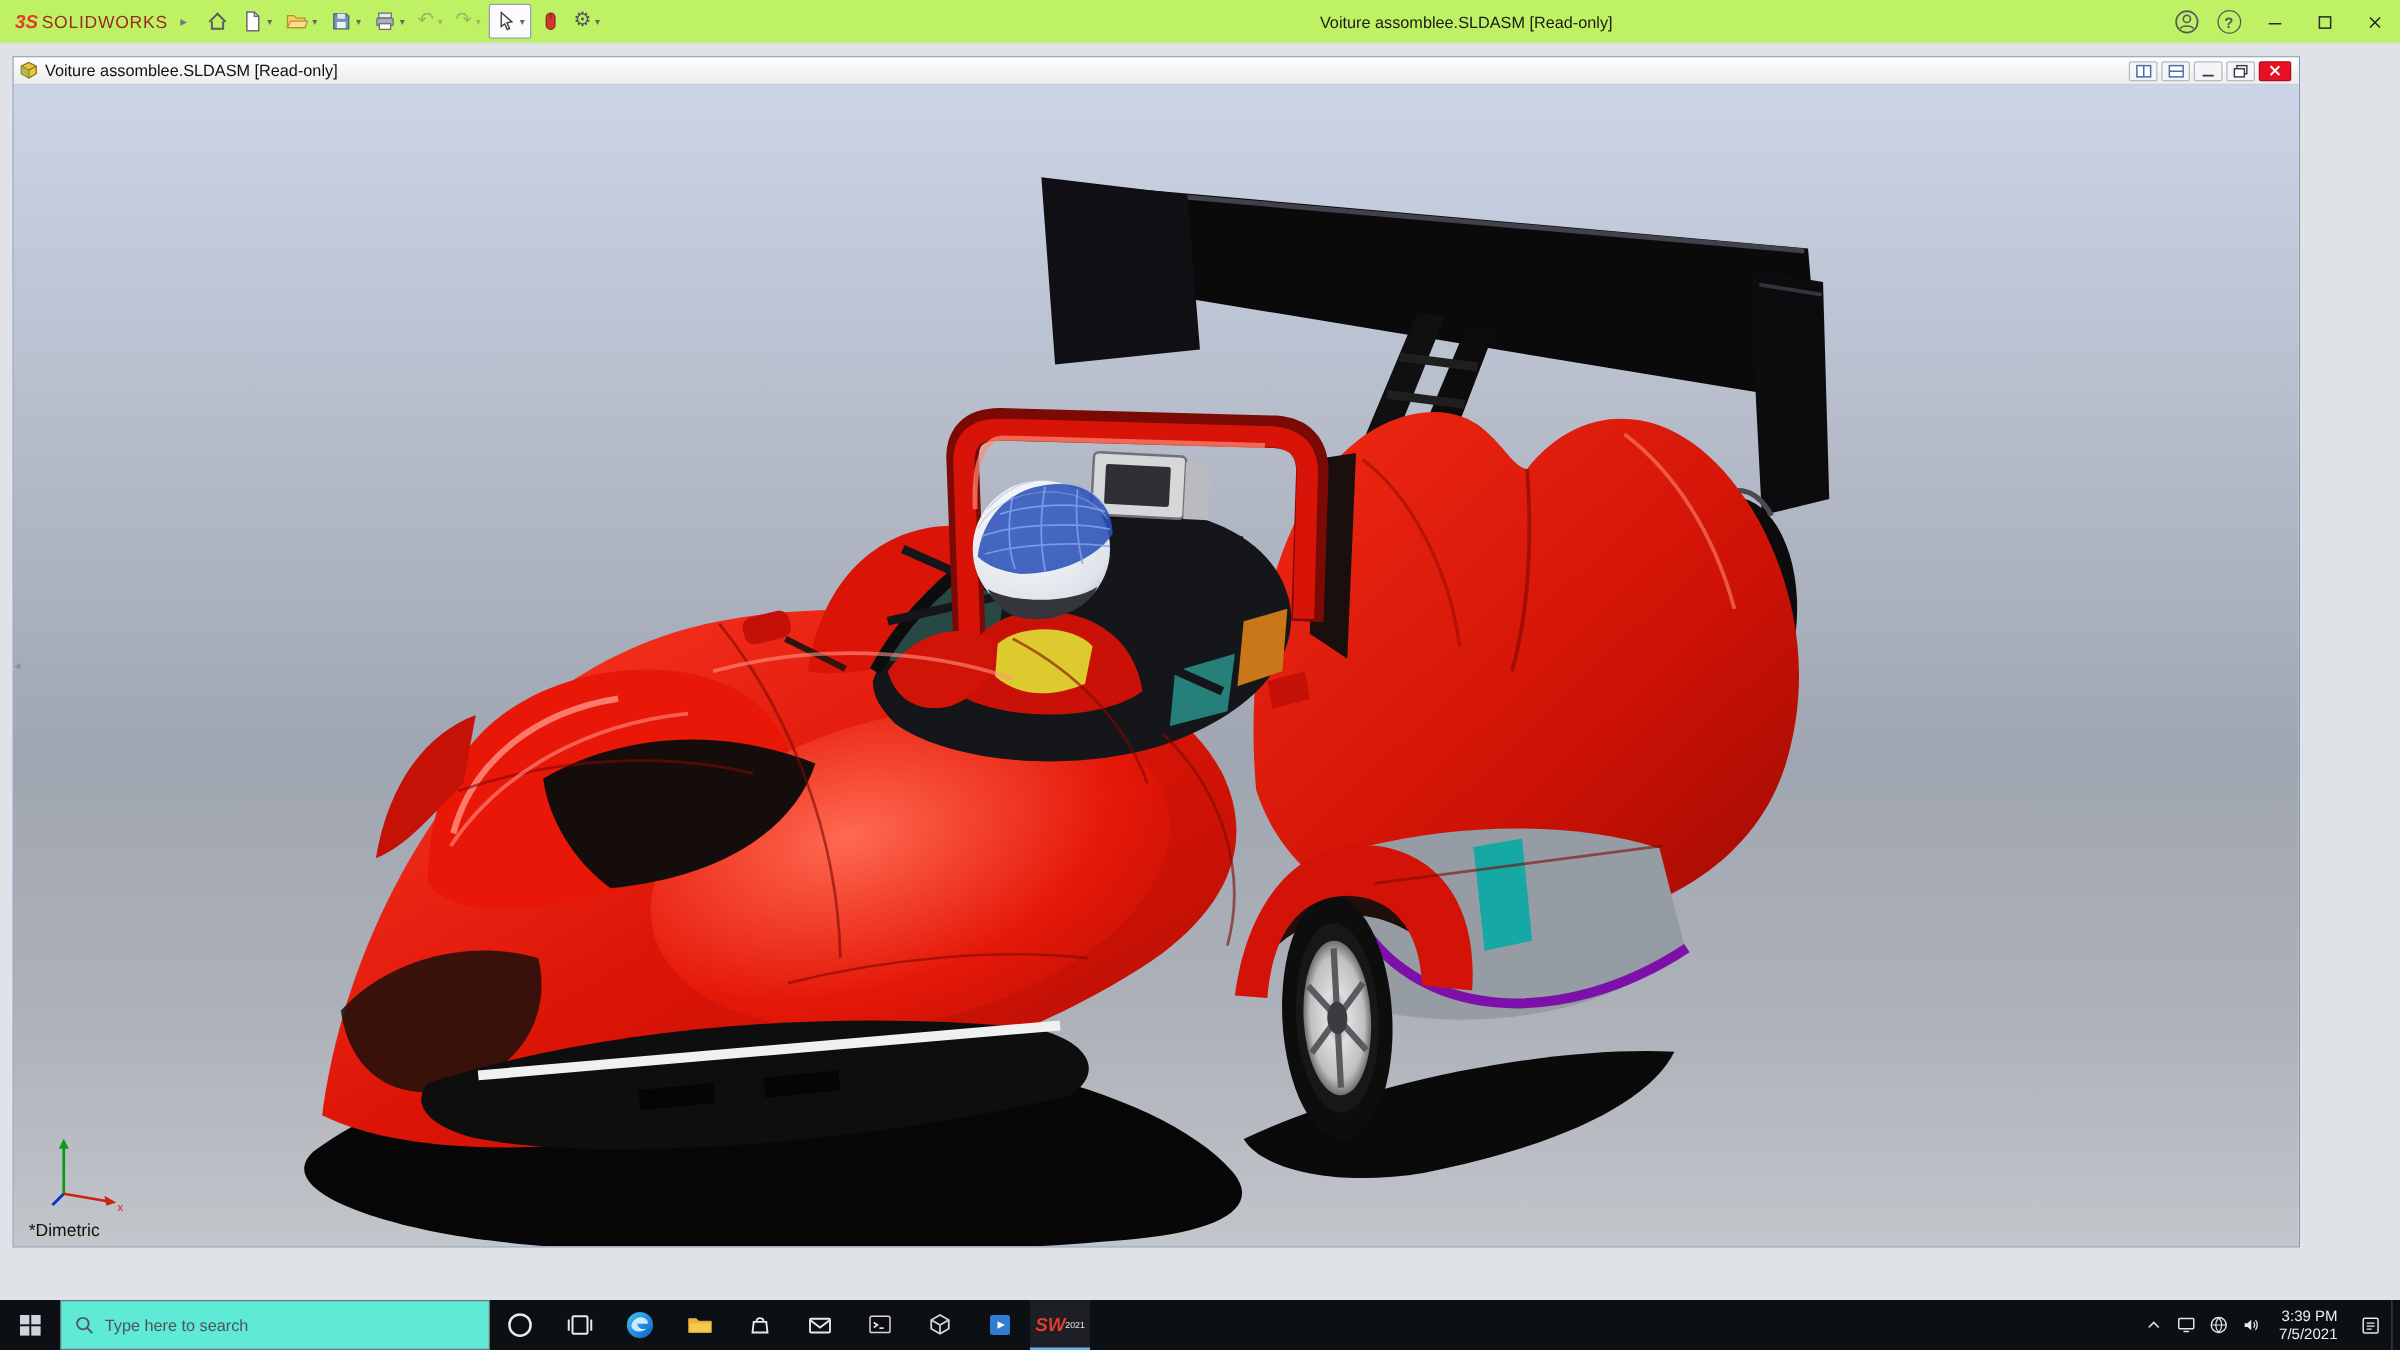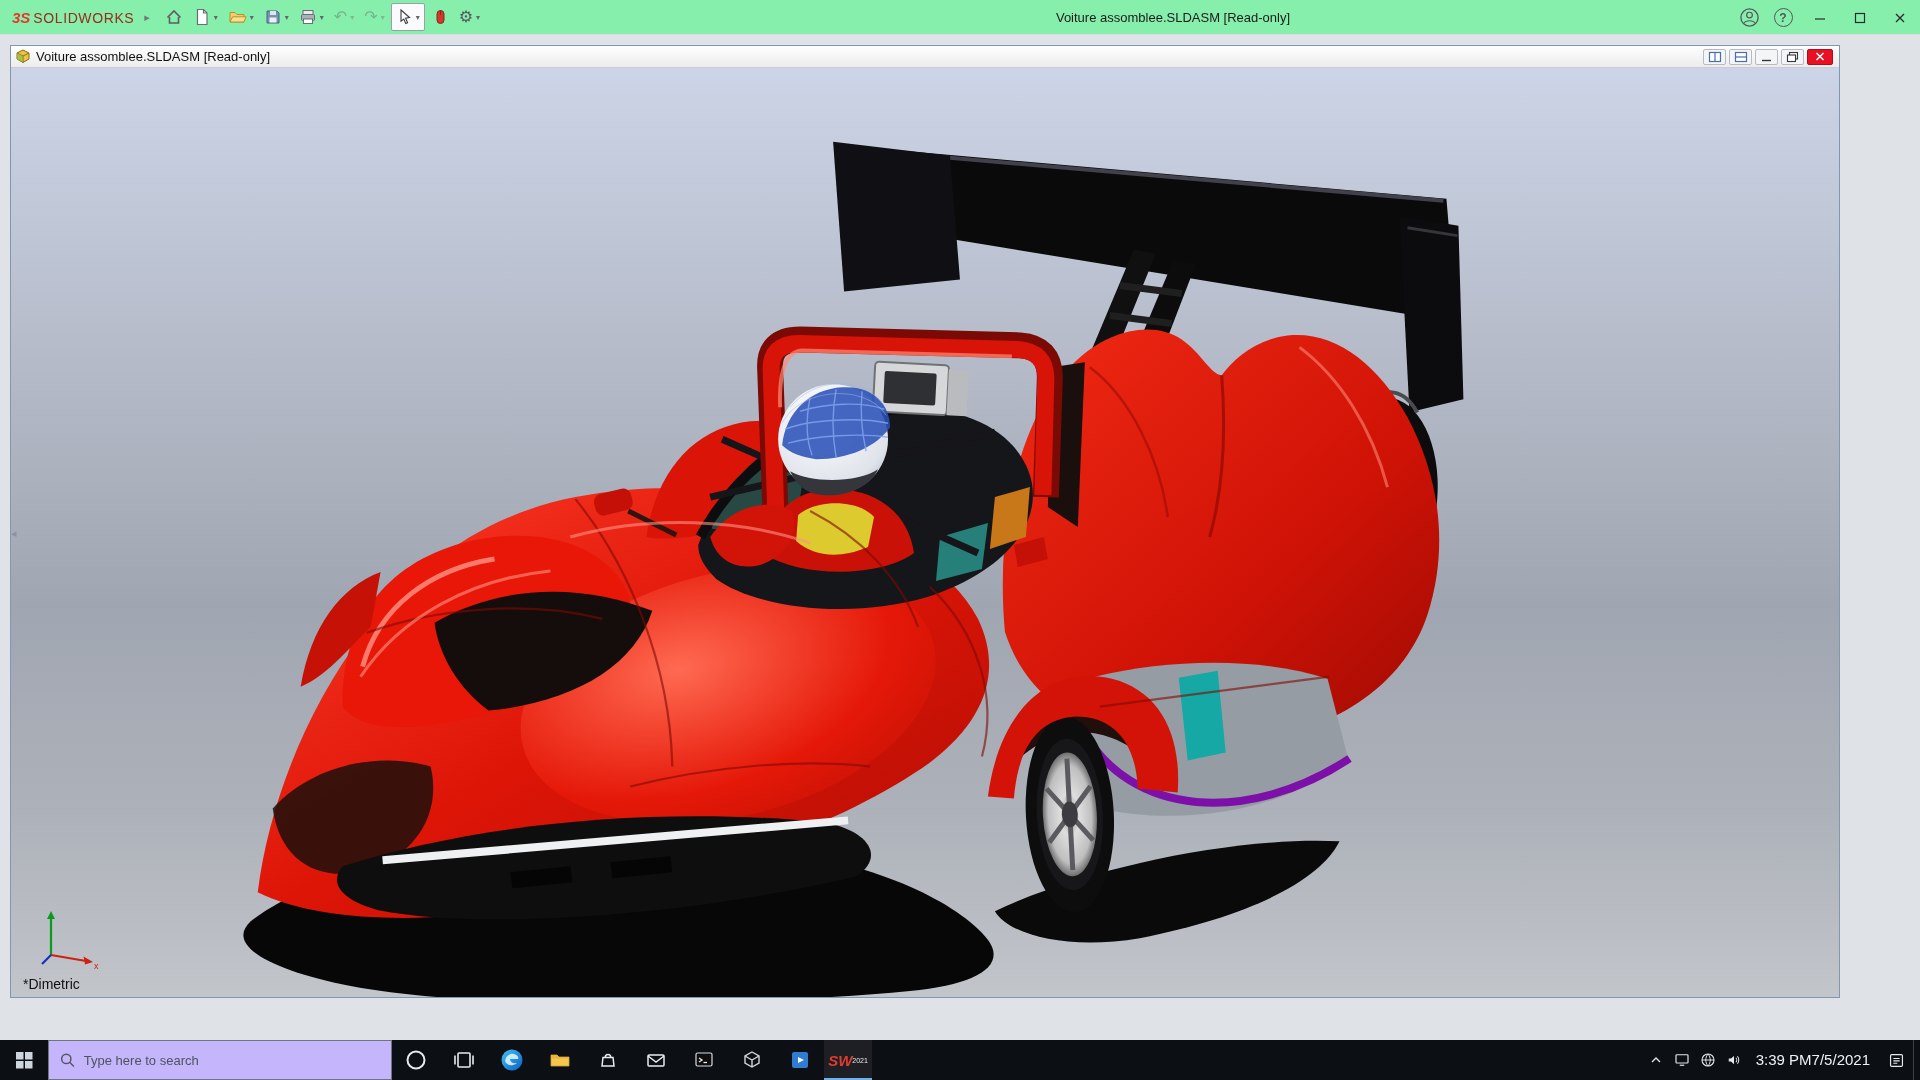--- a/index.html
+++ b/index.html
@@ -1,20 +1,20 @@
 <!DOCTYPE html>
 <html><head>
 <meta charset="utf-8">
 <style>
   *{margin:0;padding:0;box-sizing:border-box}
   html,body{width:1920px;height:1080px;overflow:hidden}
   body{font-family:"Liberation Sans","DejaVu Sans",sans-serif;position:relative;background:#dfe2e6}
 
   
-  .titlebar{position:absolute;top:0;left:0;width:100%;height:35px;background:#86efac;border-bottom:1px solid #dcdcde;display:flex;align-items:center;z-index:10}
+  .titlebar{position:absolute;top:0;left:0;width:100%;height:35px;background:#bef264;border-bottom:1px solid #dcdcde;display:flex;align-items:center;z-index:10}
   .brand{display:flex;align-items:baseline;padding:0 6px 0 12px}
   .brand-mark{color:#e4392b;font-weight:bold;font-style:italic;font-size:15px;margin-right:3px}
   .brand-name{color:#9a2c1e;font-weight:normal;font-size:14px;letter-spacing:.6px}
   .expand-arrow{color:#777;font-size:11px;margin:0 10px 0 4px}
   .tb-btn{height:28px;display:flex;align-items:center;padding:0 4px;margin:0 1px;border-radius:2px}
   .tb-btn .caret{font-size:8px;color:#666;margin-left:3px}
   .tb-btn.disabled{opacity:.38}
   .tb-btn.active{border:1px solid #9aa0a8;background:#fbfbfd}
   .glyph-icon{font-size:16px;color:#55585c;line-height:1}
   .app-title{position:absolute;left:1173px;transform:translateX(-50%);font-size:13px;color:#1a1a1a;white-space:nowrap}
@@ -35,30 +35,30 @@
   .viewport{position:absolute;left:0;top:22px;right:0;bottom:0;overflow:hidden;
     background:linear-gradient(180deg,#ccd4e7 0%,#b4bac7 32%,#a0a6b1 58%,#adb1b9 80%,#c2c5ca 100%)}
   .car-svg{position:absolute;inset:0;width:100%;height:100%;display:block}
   .view-label{position:absolute;left:12px;bottom:5px;font-size:14px;color:#101010}
   .triad{position:absolute;left:26px;bottom:28px}
   .panel-arrow{position:absolute;left:0;top:460px;color:#8a93a3;font-size:11px;line-height:1;cursor:pointer}
 
   
   .taskbar{position:absolute;left:0;bottom:0;width:100%;height:40px;background:#0c0f14;display:flex;align-items:stretch;z-index:30}
   .task-item{width:48px;display:flex;align-items:center;justify-content:center;flex:0 0 auto}
-  .search-box{width:344px;flex:0 0 auto;background:#c4b5fd;border:1px solid #70757c;display:flex;align-items:center;gap:9px;padding:0 11px}
+  .search-box{width:344px;flex:0 0 auto;background:#5eead4;border:1px solid #70757c;display:flex;align-items:center;gap:9px;padding:0 11px}
   .search-box input{border:none;outline:none;font-size:13px;width:100%;color:#333;background:transparent;font-family:"Liberation Sans",sans-serif}
   .search-box input::placeholder{color:#4e545b;opacity:1}
   .sw-badge{position:relative;display:flex;flex-direction:row;align-items:center;justify-content:center;line-height:1}
   .sw-mark{color:#e23c2e;font-weight:bold;font-style:italic;font-size:15px}
   .sw-year{font-size:7px;color:#e8e8e8;margin-top:1px}
   .task-item.running{background:rgba(255,255,255,.07);box-shadow:inset 0 -2px 0 #6cb2e8}
   .tray{margin-left:auto;display:flex;align-items:center;flex:0 0 auto}
   .tray-item{width:26px;height:40px;display:flex;align-items:center;justify-content:center}
-  .clock{display:flex;flex-direction:row;align-items:flex-end;justify-content:center;font-size:15px;color:#eef1f4;line-height:14px;padding:0 9px}
+  .clock{display:flex;flex-direction:column;align-items:flex-end;justify-content:center;font-size:12px;color:#eef1f4;line-height:14px;padding:0 9px}
   .show-desktop{width:7px;height:40px;border-left:1px solid #3c424a}
 </style>
 </head>
 <body>
 
 <header class="titlebar">
   <div class="brand">
     <span class="brand-mark">3S</span>
     <span class="brand-name">SOLIDWORKS</span>
   </div>

